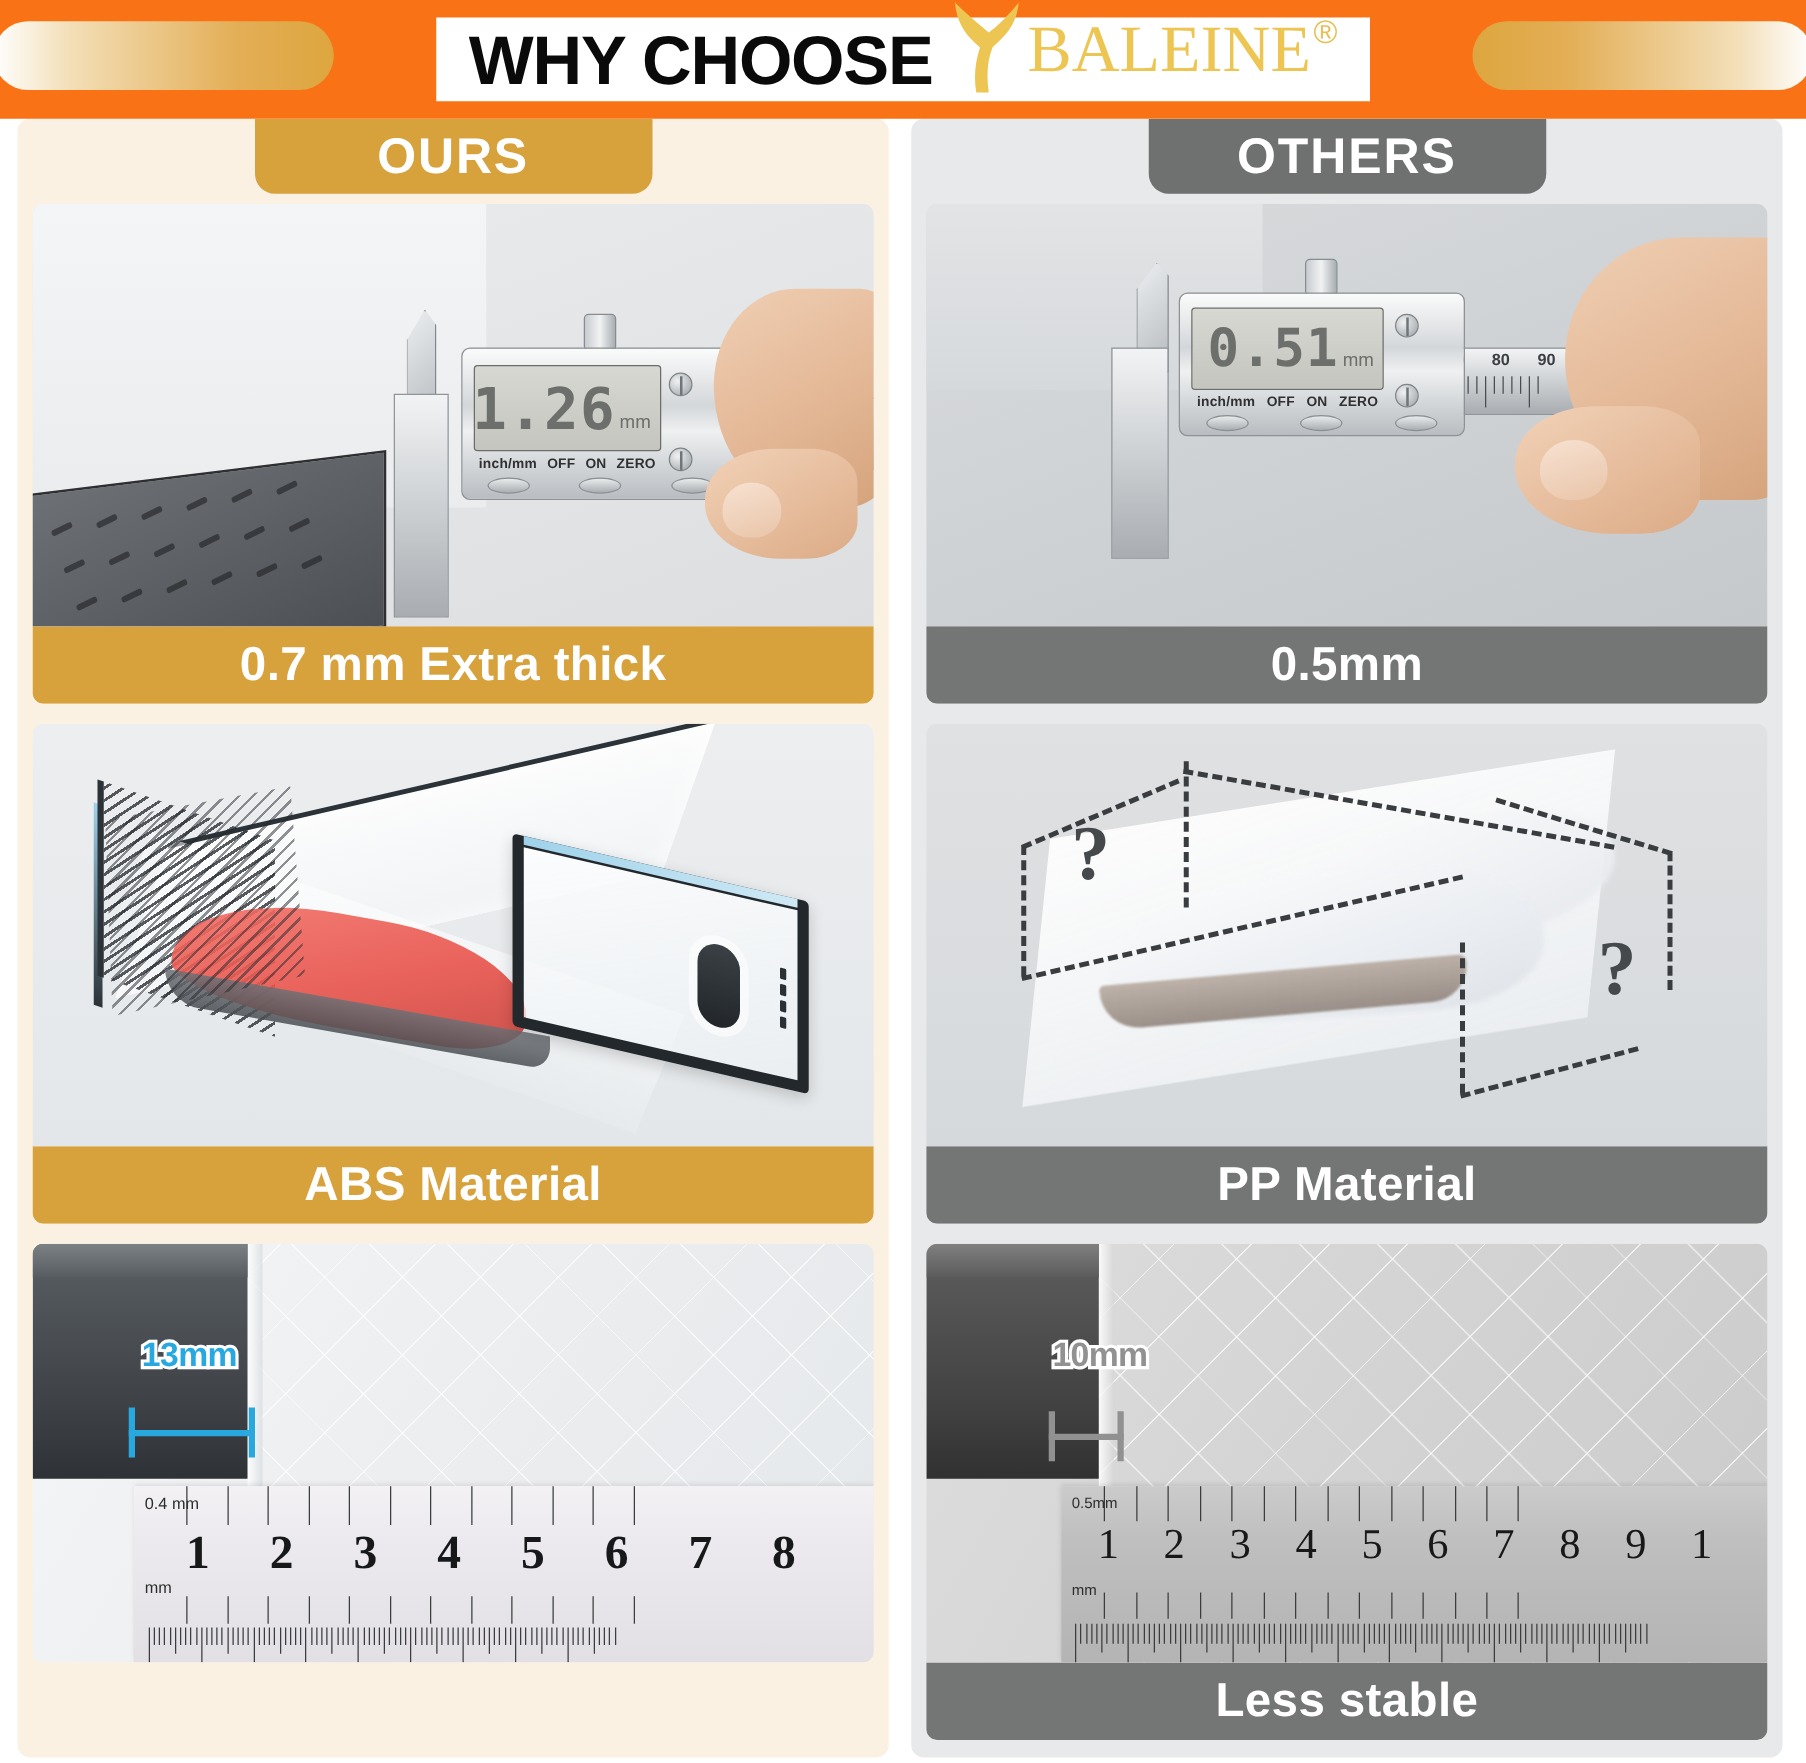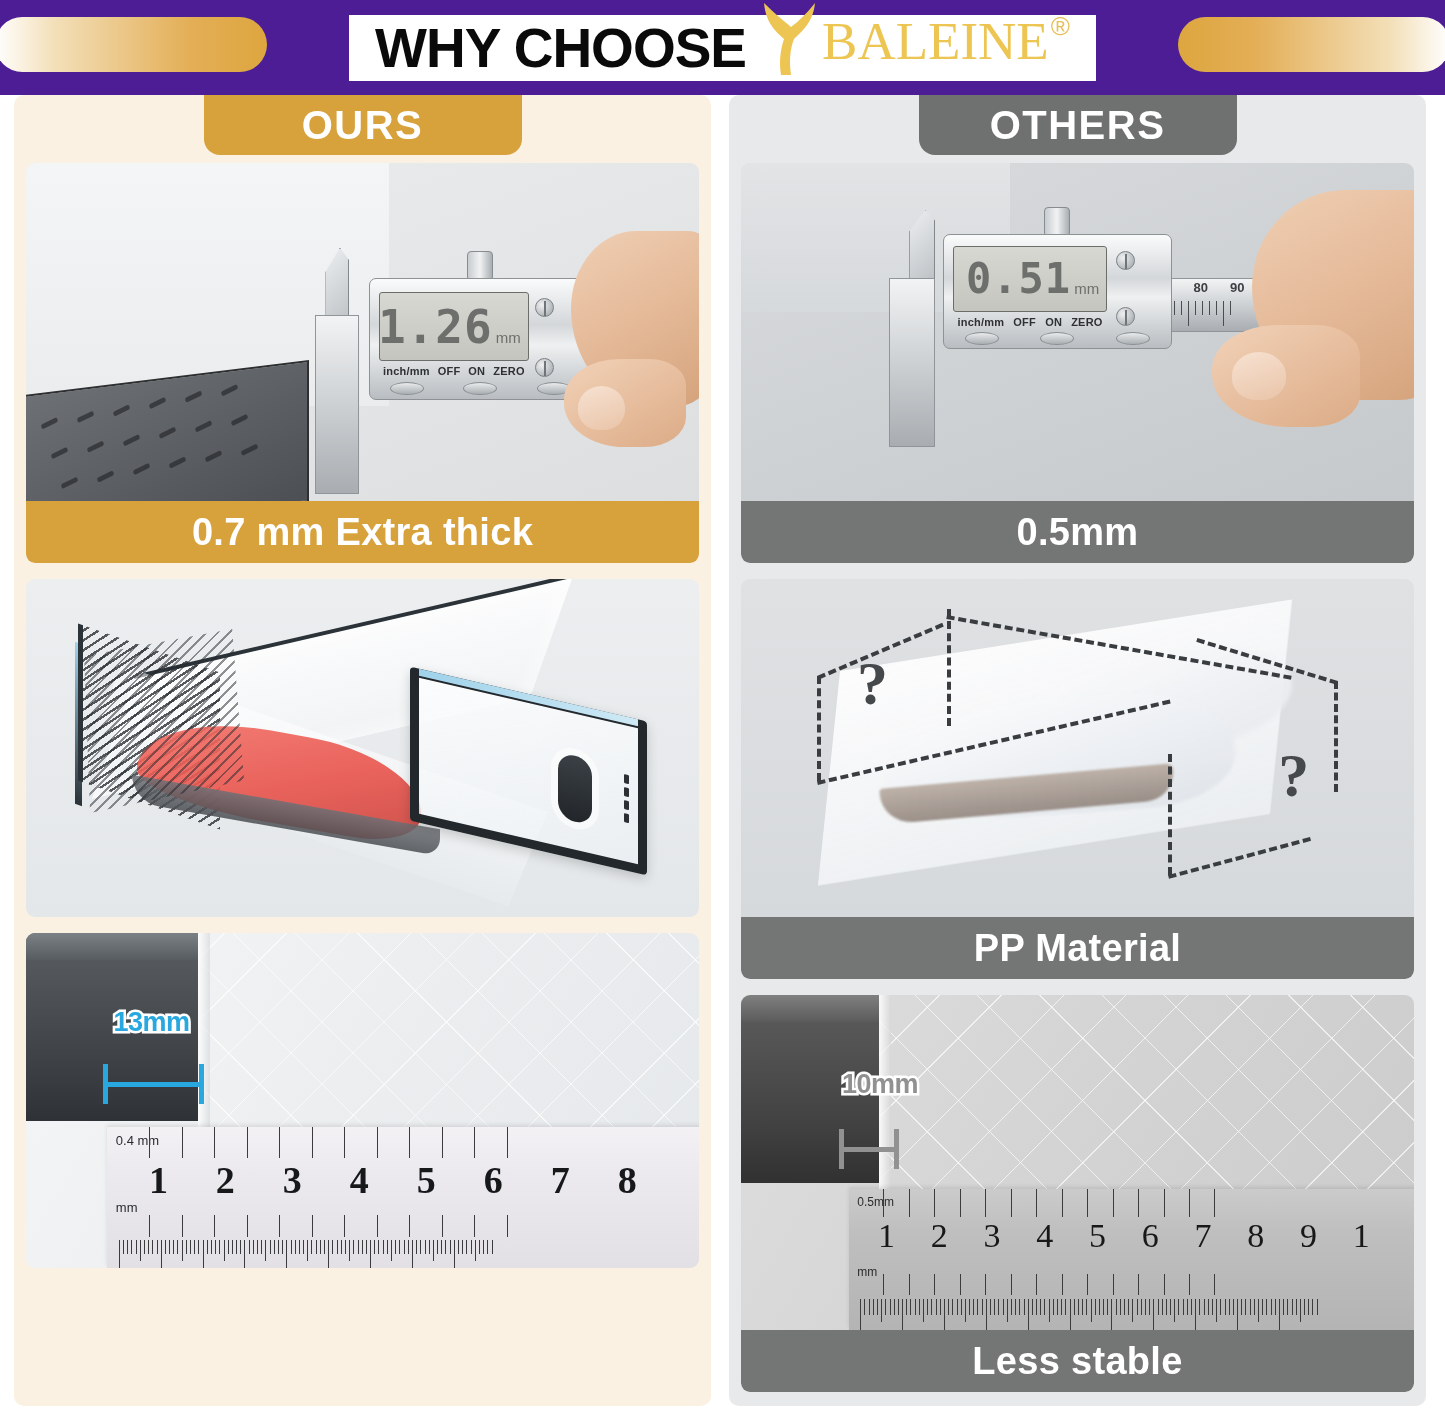--- a/index.html
+++ b/index.html
@@ -10,21 +10,21 @@
     overflow:hidden;
   }
 
   
   .header {
     position:relative;
     height:95px;
     display:flex;
     align-items:center;
     justify-content:center;
-    background:#4c1d95;
+    background:#f97316;
   }
   .bar-left, .bar-right {
     position:absolute;
     top:17px;
     height:55px;
     width:272px;
     border-radius:28px;
   }
   .bar-left {
     left:-5px;
@@ -507,20 +507,21 @@
               <div class="door-handle"></div>
               <div class="vent-holes">
                 <div class="vent-hole"></div>
                   <div class="vent-hole"></div>
                 <div class="vent-hole"></div>
                   <div class="vent-hole"></div>
               </div>
             </div>
           </div>
         </div>
+        <div class="caption cap-ours">ABS Material</div>
       </div>
 
       <div class="tile">
         <div class="photo photo-tall scene-ruler-ours">
           <div class="quilt"></div>
           <div class="wall-edge"></div>
           <div class="rail"></div>
           <div class="rail-cap"></div>
 
           <div class="meas-label" style="left:13%;top:22%">13mm</div>

